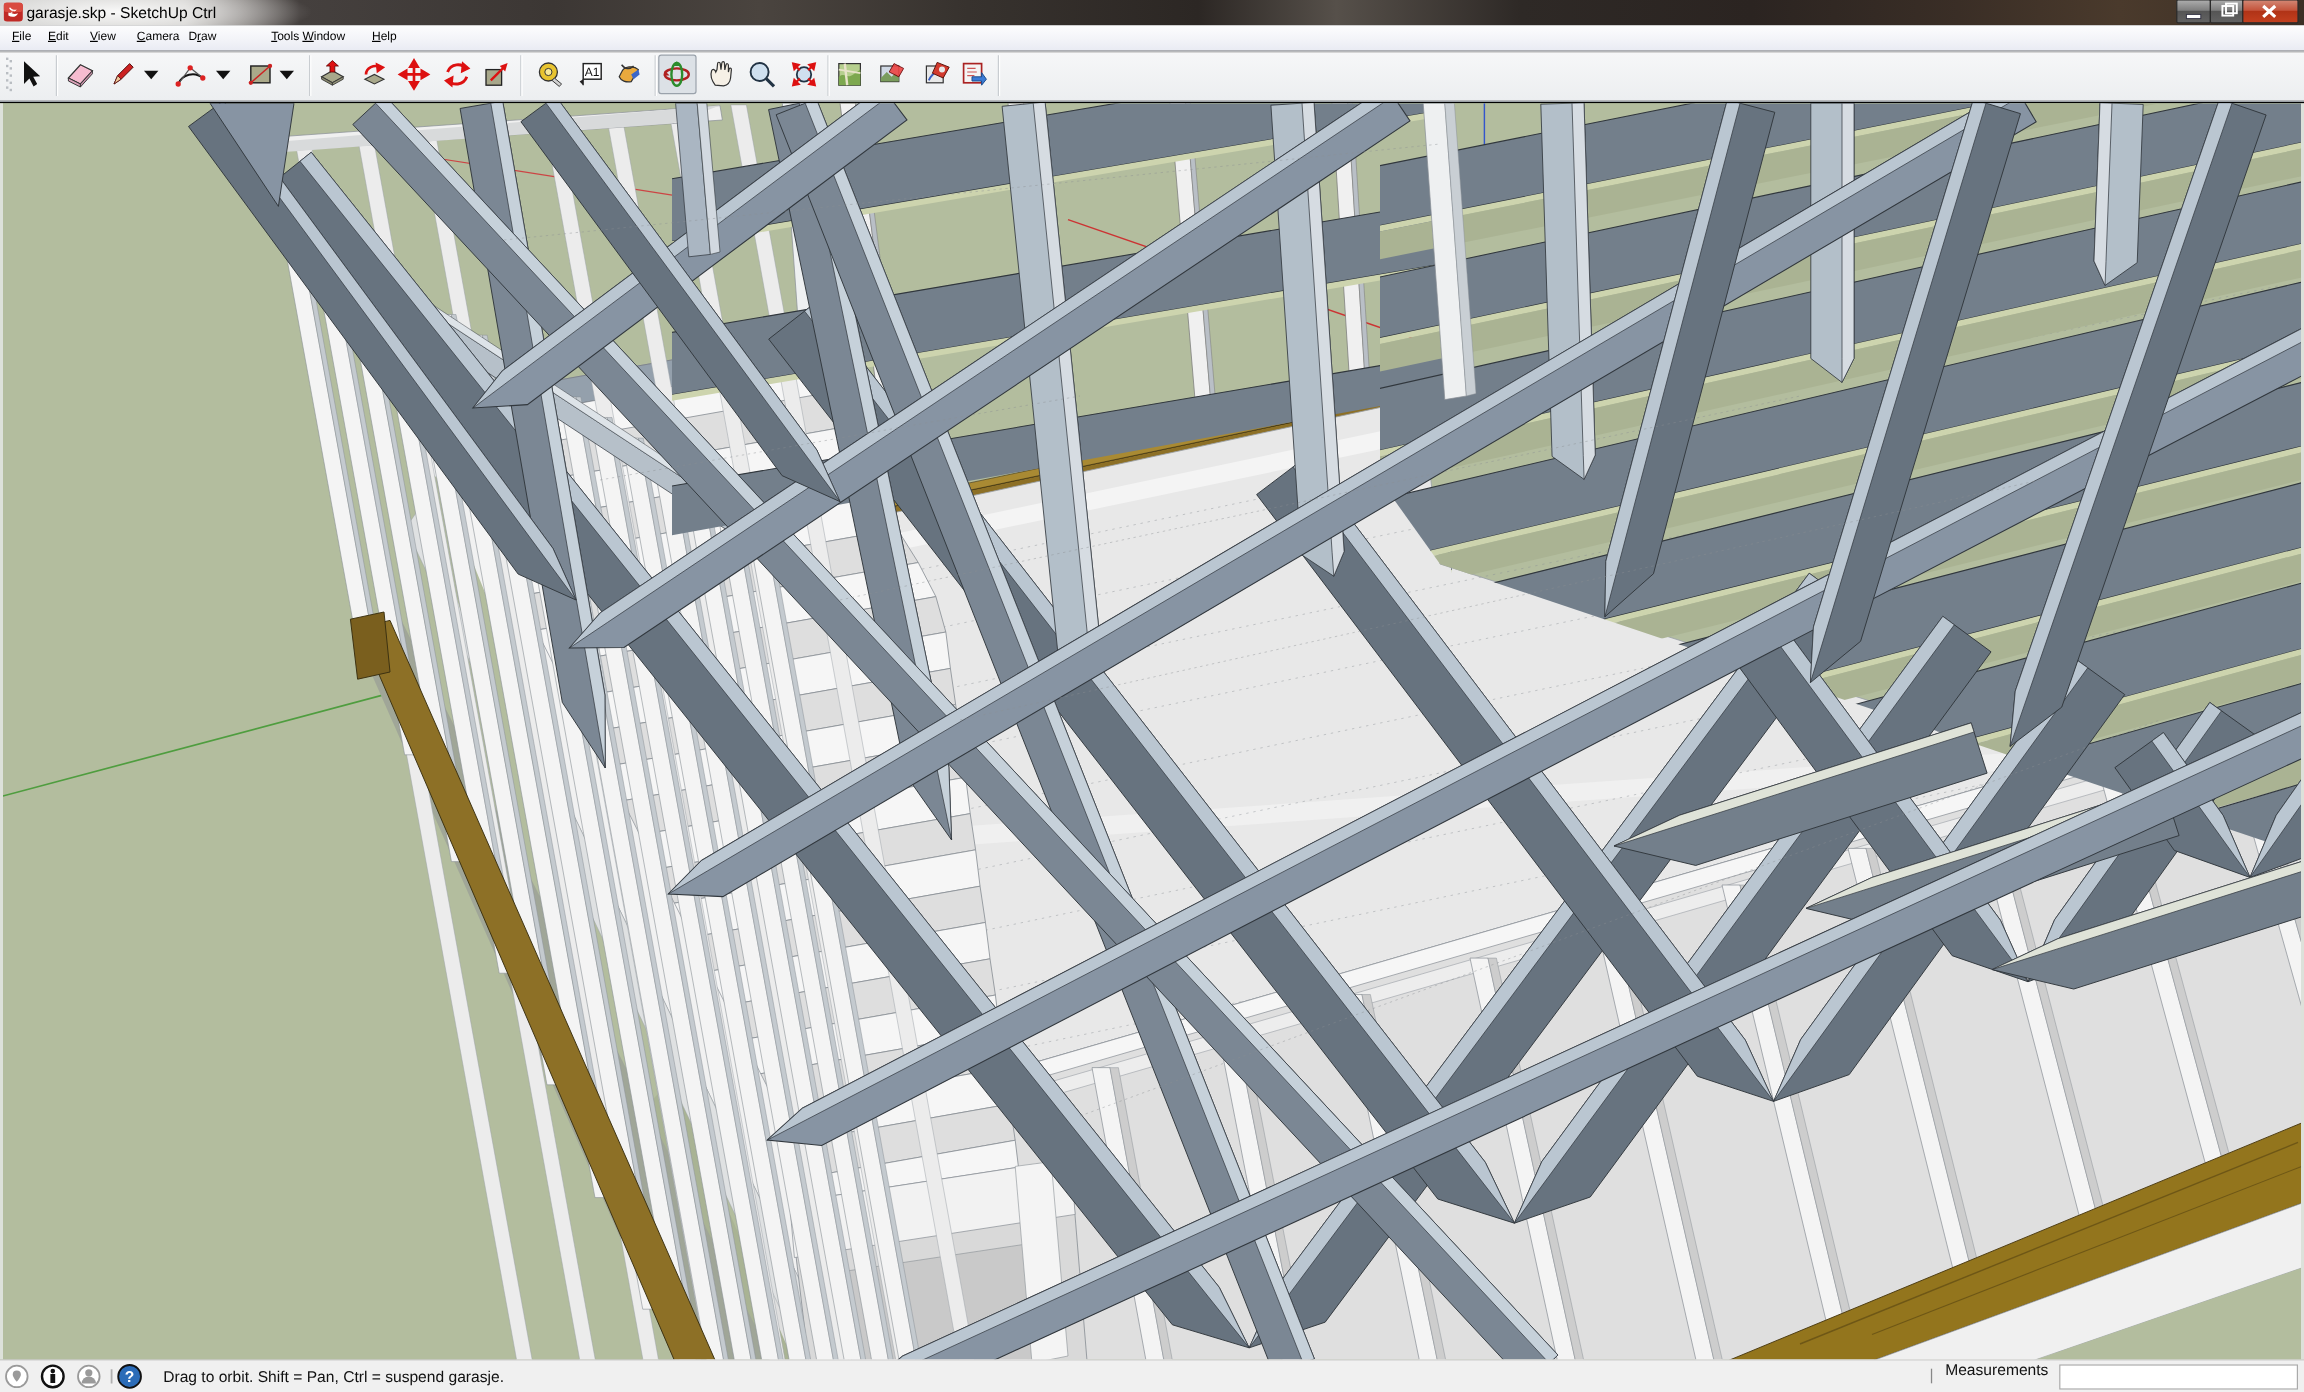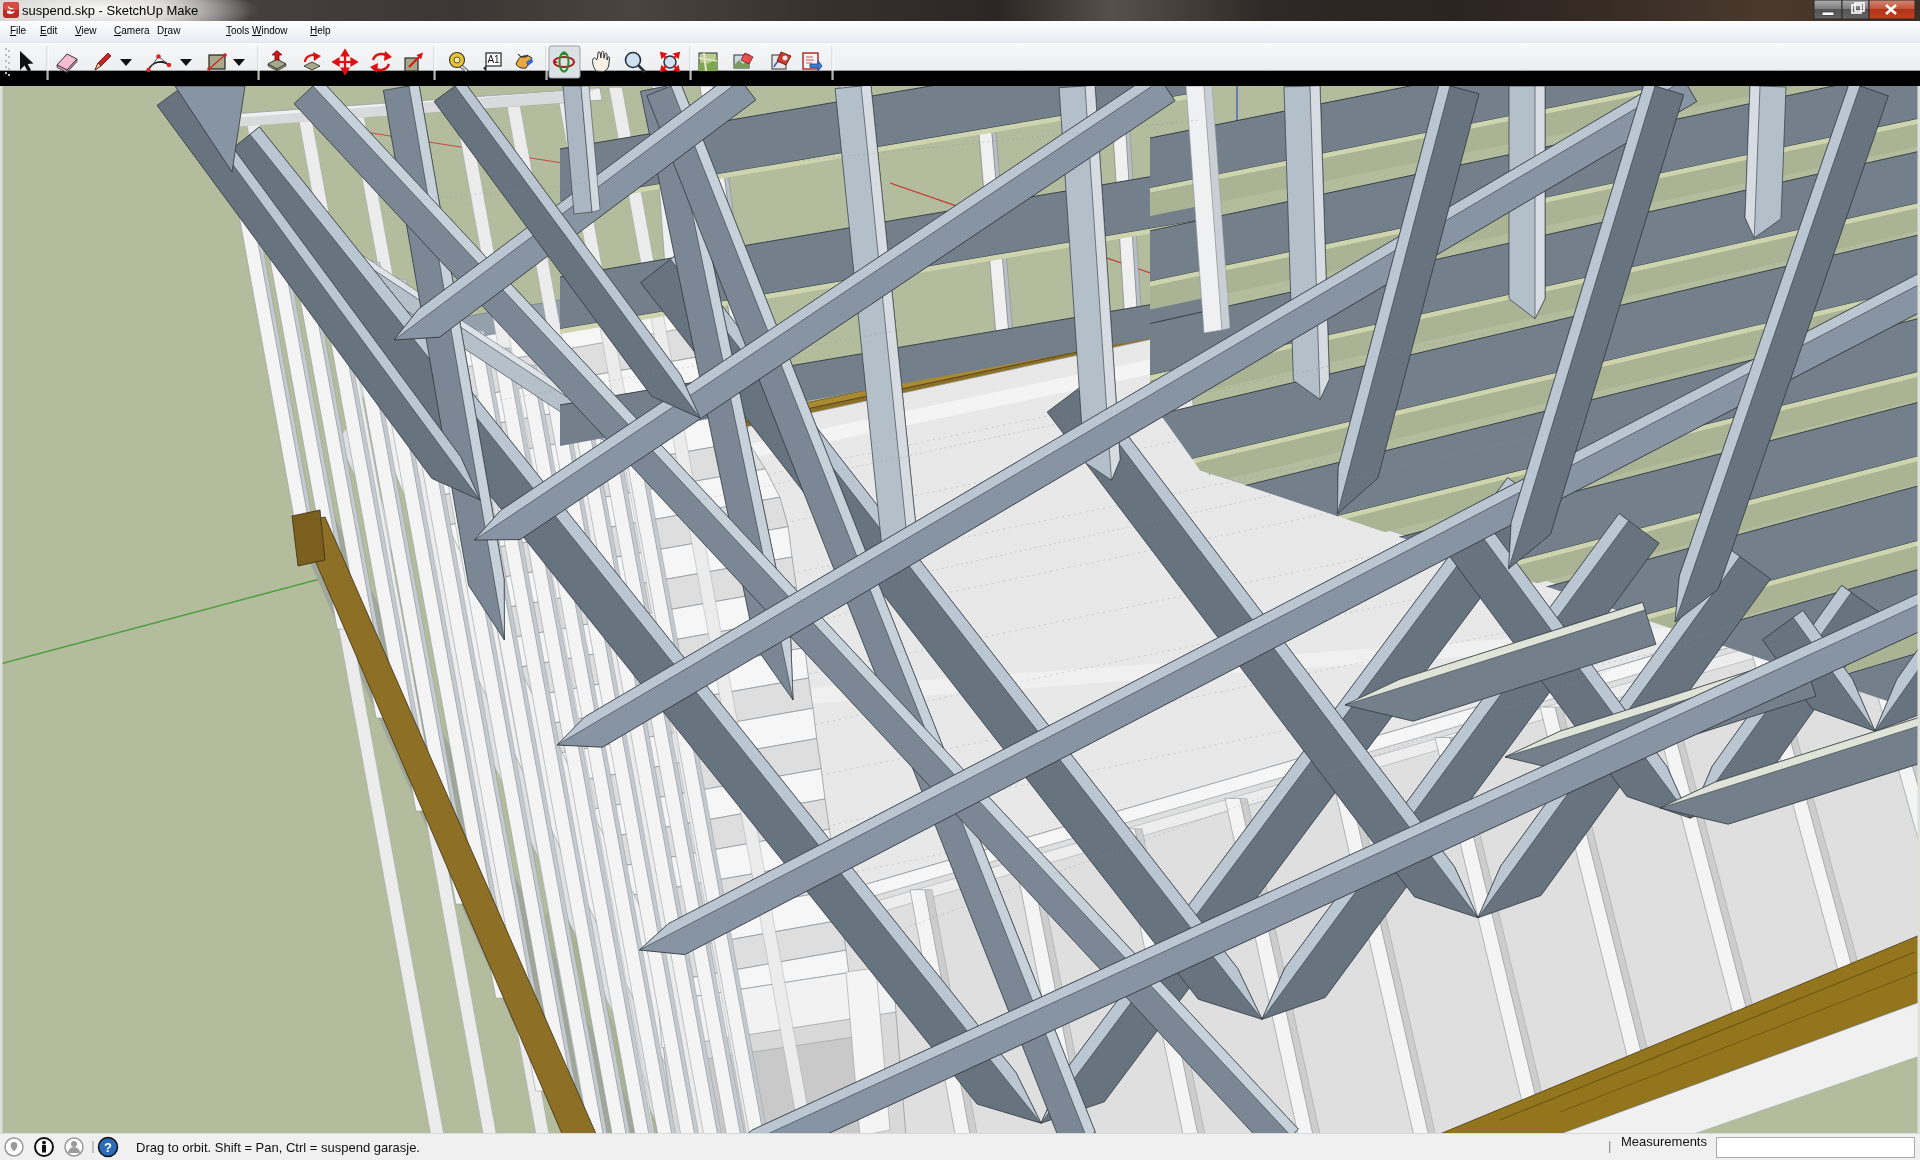--- a/index.html
+++ b/index.html
@@ -3,36 +3,36 @@
 * { margin:0; padding:0; box-sizing:border-box; }
 body { width:1920px; height:1160px; overflow:hidden; font-family:"Liberation Sans",sans-serif; background:#000; }
 #title { position:absolute; left:0; top:0; width:1920px; height:21px;
   background:linear-gradient(to right,#c9c9c7 0%,#c6c4c1 8%,#8a8683 10.5%,#45403e 13%,#3c3734 24%,#4a443f 33%,#37322e 42%,#2c2724 52%,#56504a 58%,#2e2926 66%,#2b2421 76%,#3a2e26 85%,#4a3a2c 92%,#3c2f25 100%); }
 #title .glow { position:absolute; left:0; top:0; width:290px; height:21px;
   background:radial-gradient(ellipse 160px 24px at 100px 10px, rgba(255,255,255,0.9), rgba(255,255,255,0)); }
 #title .txt { position:absolute; left:22px; top:3px; font-size:13px; color:#000; }
 #menu { position:absolute; left:0; top:21px; width:1920px; height:22px;
   background:linear-gradient(#fdfdfe,#f2f3f8 60%,#e9ebf3); border-bottom:1px solid #e2e4ec; font-size:10px; color:#000;padding-left:23px; }
 #menu span { position:absolute; top:4px; }
-#toolbar { position:absolute; left:0; top:43px; width:1920px; height:28px;
+#toolbar { position:absolute; left:0; top:43px; width:1920px; height:42px;
   background:linear-gradient(#f6f7f8,#eceef0); border-top:1px solid #fff; border-bottom:1px solid #9aa0a5; }
 #viewport { position:absolute; left:0; top:86px; width:1920px; height:1047px; background:#b3bd9e; }
 #status { position:absolute; left:0; top:1133px; width:1920px; height:27px; background:#f0f0f0; border-top:1px solid #dadada; font-size:13px; color:#111; }
 u { text-decoration:underline; }
 #measure-box { position:absolute; left:1716px; top:3px; width:199px; height:21px; background:#fff; border:1px solid #aaa; }
 </style></head>
 <body>
 <div id="title">
  <div class="glow"></div>
  <svg width="17" height="17" style="position:absolute;left:3px;top:2px">
   <rect x="0" y="0" width="16" height="16" rx="3" fill="#c02a26"></rect>
   <rect x="0" y="0" width="16" height="8" rx="3" fill="#d94b40"></rect>
   <path d="M4 11 C7 13 11 12 12 9 C10 10 7 10 6 8 C8 8 10 7.5 11 6 C9 6.5 6.5 6 6 4.5 L4.5 4.5 C5 6.5 7 7.5 9 7 C8 8.5 6 9 4 8.5 Z" fill="#fff"></path>
  </svg>
- <span class="txt">suspend.skp - SketchUp Make</span>
+ <span class="txt">garasje.skp - SketchUp Ctrl</span>
  <svg width="105" height="21" style="position:absolute;left:1812px;top:0">
   <defs>
    <linearGradient id="gb" x1="0" y1="0" x2="0" y2="1">
           <stop offset="0" stop-color="#aeaeae"></stop>
           <stop offset="0.45" stop-color="#7e7e7e"></stop>
           <stop offset="0.5" stop-color="#555"></stop>
           <stop offset="1" stop-color="#636363"></stop>
         </linearGradient>
    <linearGradient id="rb" x1="0" y1="0" x2="0" y2="1">
           <stop offset="0" stop-color="#d38875"></stop>

